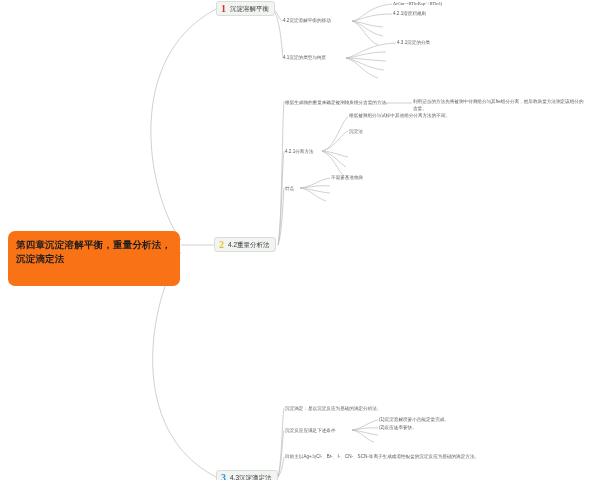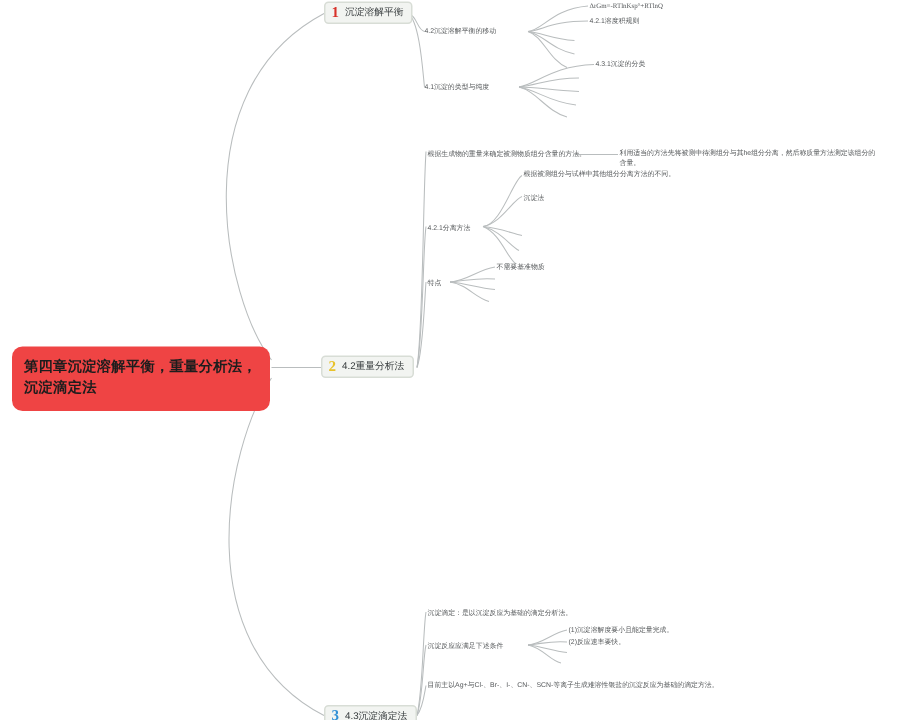--- a/index.html
+++ b/index.html
@@ -11,28 +11,28 @@
     color:#3a3a3a;
     position:relative;
   }
   #canvas{position:absolute;left:0;top:0;width:600px;height:480px;}
   #edges{position:absolute;left:0;top:0;width:600px;height:480px;pointer-events:none;}
 
   
   .root-node{
     position:absolute;
     box-sizing:border-box;
-    background:#ef4444;
+    background:#f97316;
     border-radius:7px;
     color:#1d1d1d;
     font-weight:bold;
     font-size:9.5px;
     line-height:14px;
     letter-spacing:.2px;
-    padding:7px 8px 8px 8px;
+    padding:7px 8px 20px 8px;
     width:172px;
     left:8px;top:231px;
   }
 
   
   .branch-node{
     position:absolute;
     box-sizing:border-box;
     background:#f2f4f1;
     border:1px solid #d8ddd6;

